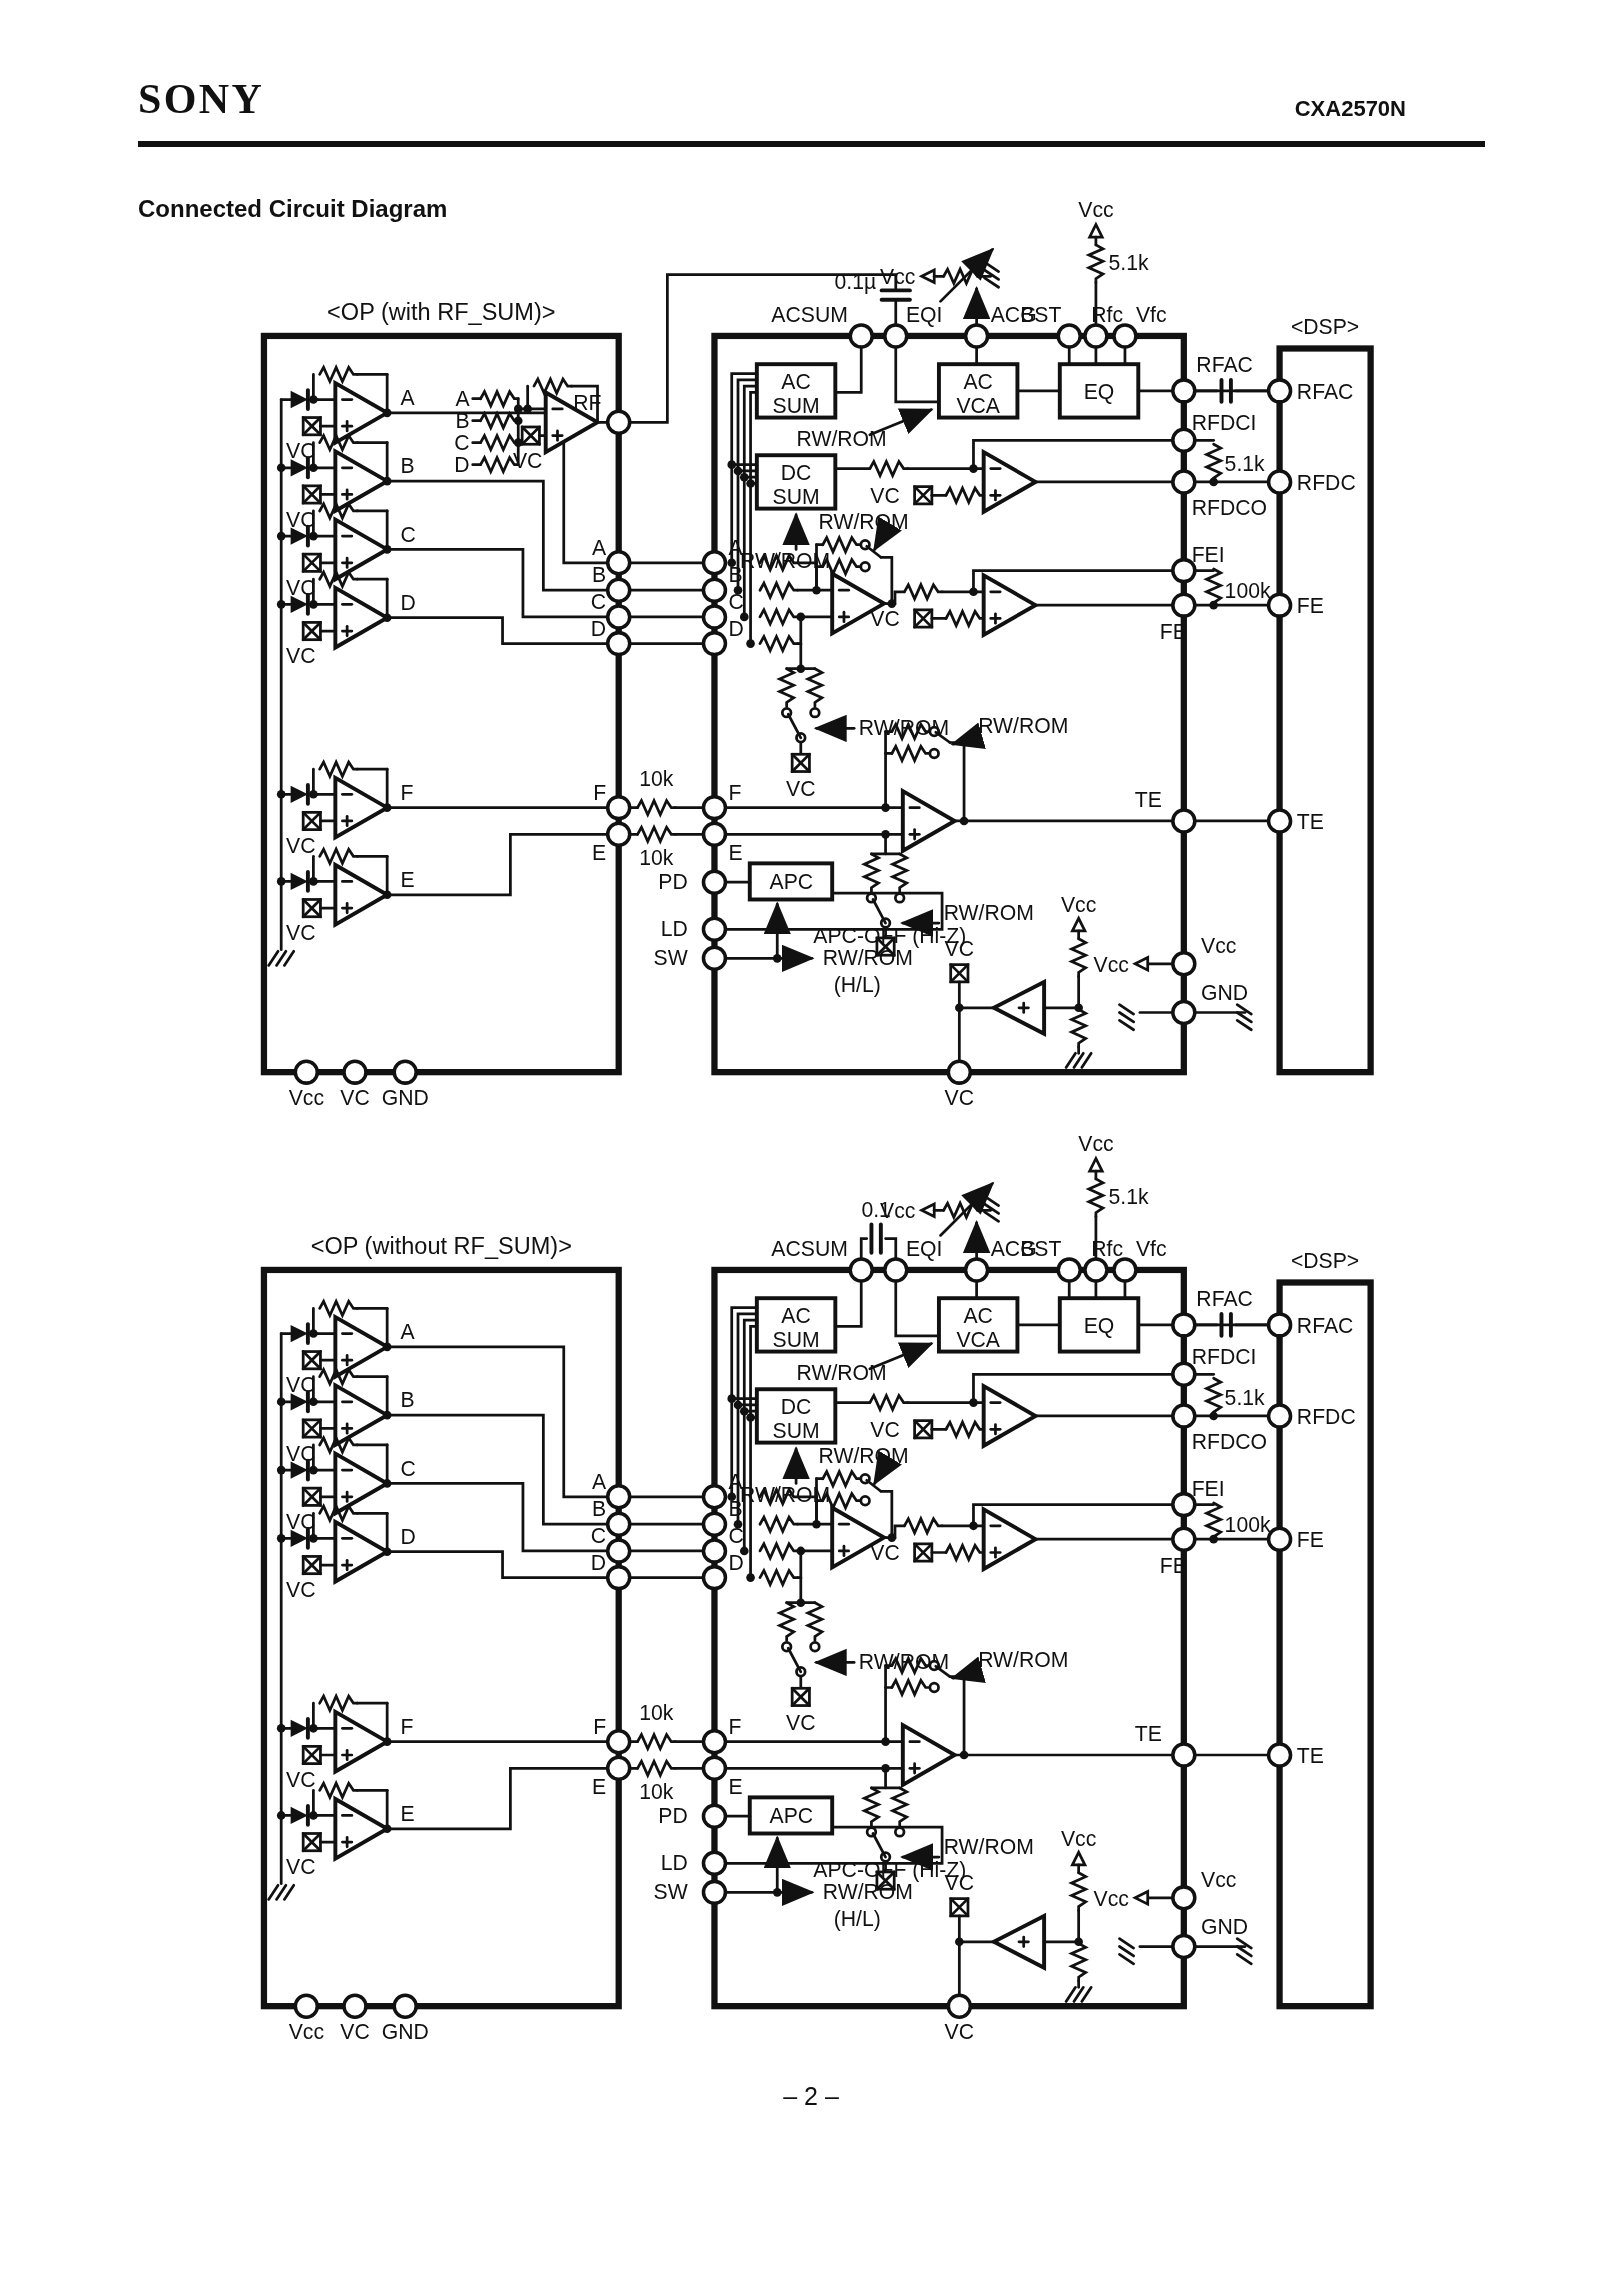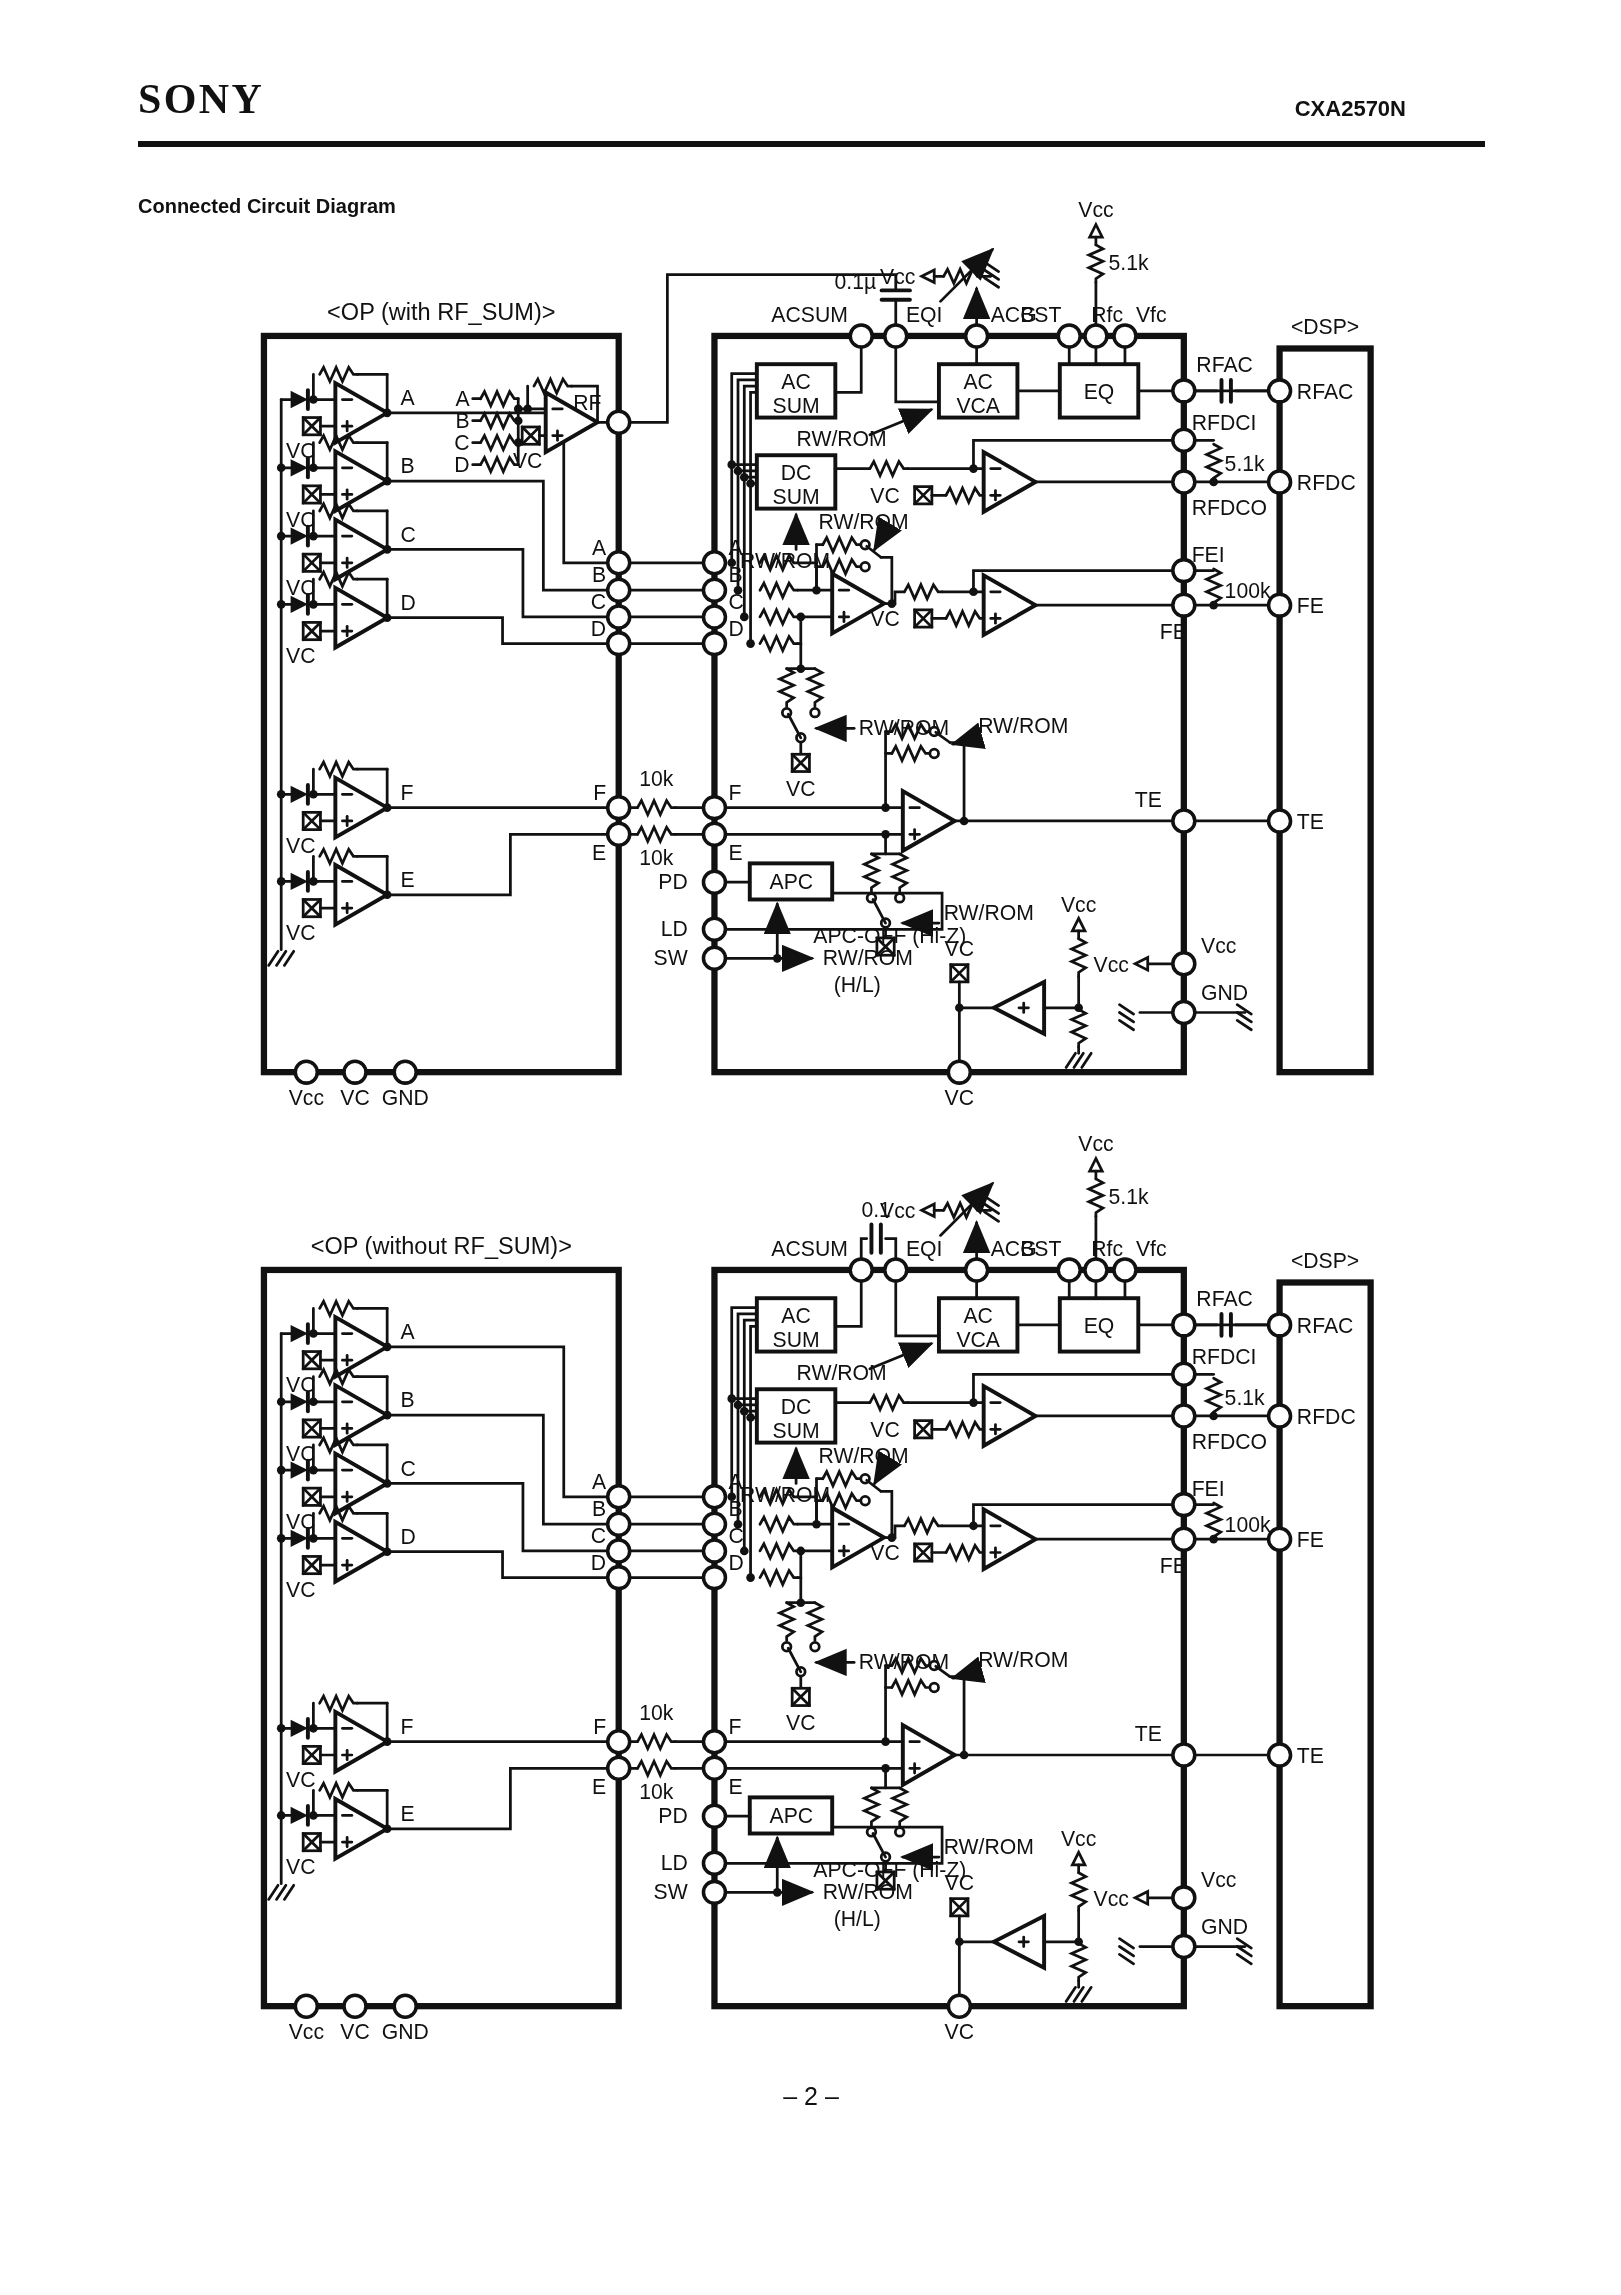--- a/index.html
+++ b/index.html
@@ -2,21 +2,21 @@
 <html style="font-size:12.6px"><head>
 <meta charset="utf-8">
 <style>
   html,body{margin:0;padding:0;background:#fff;}
   #page{position:relative;width:1544px;height:2295px;background:#fff;overflow:hidden;
         font-family:"Liberation Sans",sans-serif;color:#111;}
   #brand{position:absolute;left:138px;top:75px;font-family:"Liberation Serif",serif;
          font-size:42px;font-weight:bold;letter-spacing:2.4px;}
   #part{position:absolute;right:138px;top:96px;font-size:22px;font-weight:bold;}
   #rule{position:absolute;left:138px;top:141px;width:1347px;height:5.5px;background:#111;}
-  #sect{position:absolute;left:138px;top:195px;font-size:20px;font-weight:bold;text-align:right;}
+  #sect{position:absolute;left:138px;top:195px;font-size:24px;font-weight:bold;text-align:right;}
   #pageno{position:absolute;left:0;top:2082px;width:1622px;text-align:center;font-size:25px;}
   svg{position:absolute;left:0;top:0;}
   .w{stroke:#111;stroke-width:3.5;fill:none;stroke-linecap:round;}
   .w5{stroke:#111;stroke-width:5;fill:none;stroke-linecap:round;}
   .bx{stroke:#111;stroke-width:8;fill:none;}
   .cb{stroke:#111;stroke-width:5;fill:#fff;}
   .pin{stroke:#111;stroke-width:4.5;fill:#fff;}
   .sc{stroke:#111;stroke-width:3.5;fill:#fff;}
   .dot{fill:#111;stroke:none;}
   .fil{fill:#111;stroke:none;}

